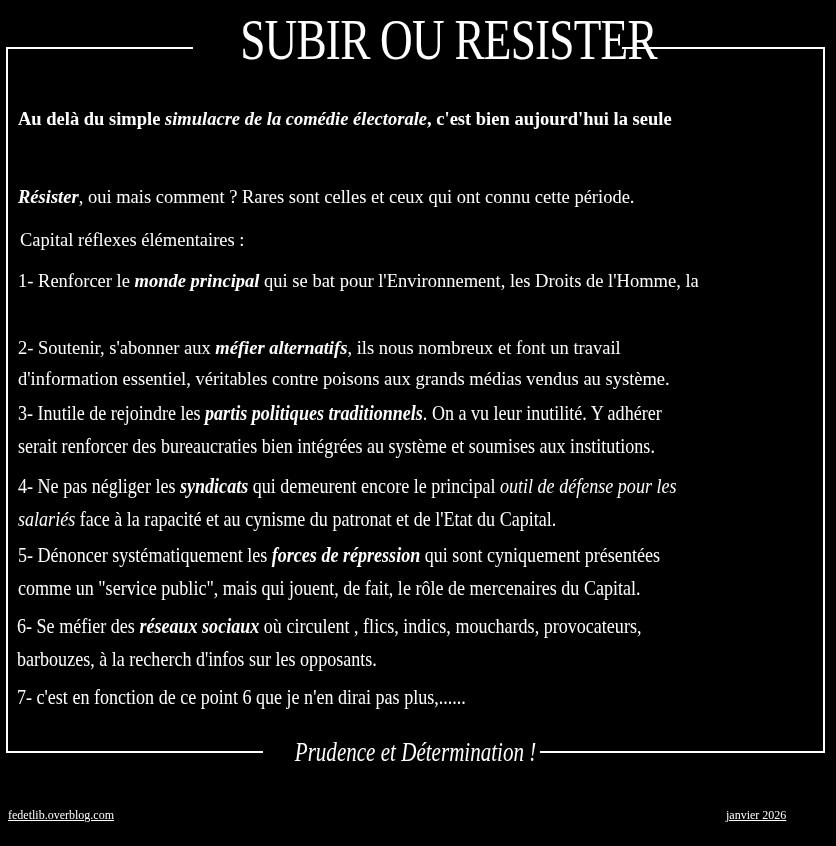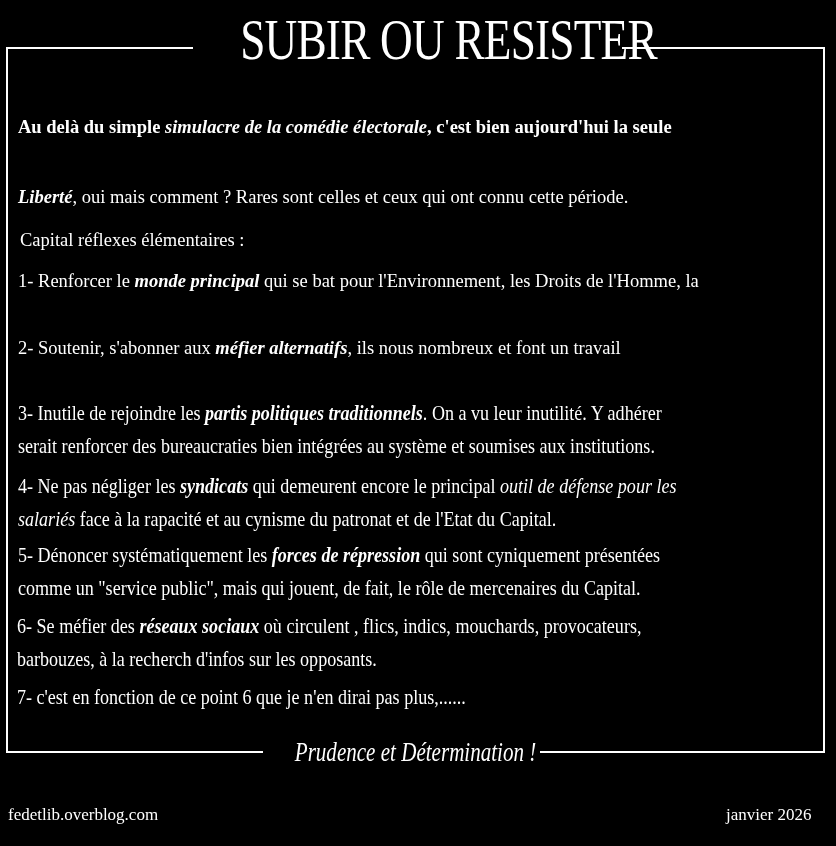--- a/index.html
+++ b/index.html
@@ -77,55 +77,57 @@
       font-size: 27px;
       line-height: 36px;
       white-space: nowrap;
       transform: scaleX(0.78);
       transform-origin: center;
     }
     .footer {
       position: absolute;
       top: 806px;
       font-family: "Liberation Serif", "DejaVu Serif", serif;
-      font-size: 17px;
+      font-size: 12px;
       line-height: 18px;
       white-space: nowrap;
+      text-decoration: underline;
     }
   </style>
 </head>
 <body>
 
 <div class="frame-line" style="left:6px; top:47px; width:187px; height:2px;"></div>
 <div class="frame-line" style="left:622px; top:47px; width:203px; height:2px;"></div>
 <div class="frame-line" style="left:6px; top:47px; width:2px; height:706px;"></div>
 <div class="frame-line" style="left:823px; top:47px; width:2px; height:706px;"></div>
 <div class="frame-line" style="left:6px; top:751px; width:257px; height:2px;"></div>
 <div class="frame-line" style="left:540px; top:751px; width:285px; height:2px;"></div>
 
 <div class="title">SUBIR OU RESISTER</div>
 
 <div class="content">
 
-  <div class="para intro" style="top:112px;font-family:Liberation Serif, serif;">
+  <div class="para intro" style="top:104px;font-family:Liberation Serif, serif;">
     <span>Au delà  du simple </span><span class="it">simulacre de la comédie électorale</span><span>, c'est bien aujourd'hui la seule</span><br>
   </div>
 
   <div class="para body-text" style="top:182px;">
-    <span class="be">Liberté</span><span>, oui mais comment ? Rares sont celles et ceux qui ont connu cette période.</span>
+    <span class="be">Résister</span><span>, oui mais comment ? Rares sont celles et ceux qui ont connu cette période.</span>
   </div>
 
   <div class="para body-text" style="top:225px; left:2px;">Capital réflexes élémentaires :</div>
 
   <div class="para body-text" style="top:266px;">
     <span>1- Renforcer le </span><span class="be">monde principal</span><span> qui se bat pour l'Environnement, les Droits de l'Homme, la</span><br>
   </div>
 
   <div class="para body-text" style="top:333px;">
     <span>2- Soutenir, s'abonner aux </span><span class="be">méfier alternatifs</span><span>, ils nous nombreux et font un travail</span><br>
+    <span>d'information essentiel, véritables contre poisons aux grands médias vendus au système.</span>
   </div>
 
   <div class="para narrow" style="top:397px;">
     <span>3- Inutile de rejoindre les </span><span class="be">partis politiques traditionnels</span><span>. On a vu leur inutilité. Y adhérer</span><br>
     <span>serait renforcer des bureaucraties bien intégrées au système et soumises aux institutions.</span>
   </div>
 
   <div class="para narrow" style="top:470px;">
     <span>4- Ne pas négliger les </span><span class="be">syndicats</span><span> qui demeurent encore le principal </span><span class="it">outil de défense pour les</span><br>
     <span class="it">salariés</span><span> face à la rapacité et au cynisme du patronat et de l'Etat du Capital.</span>

